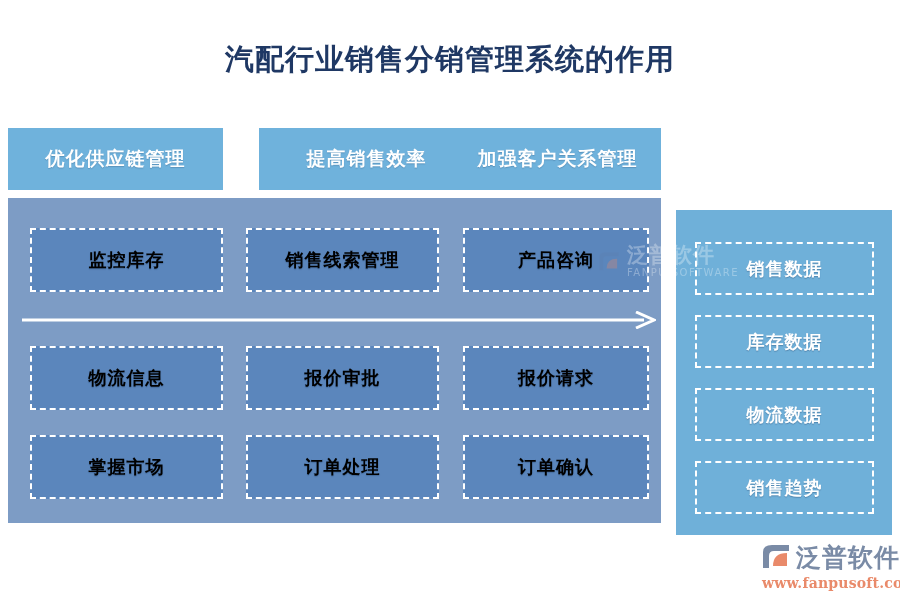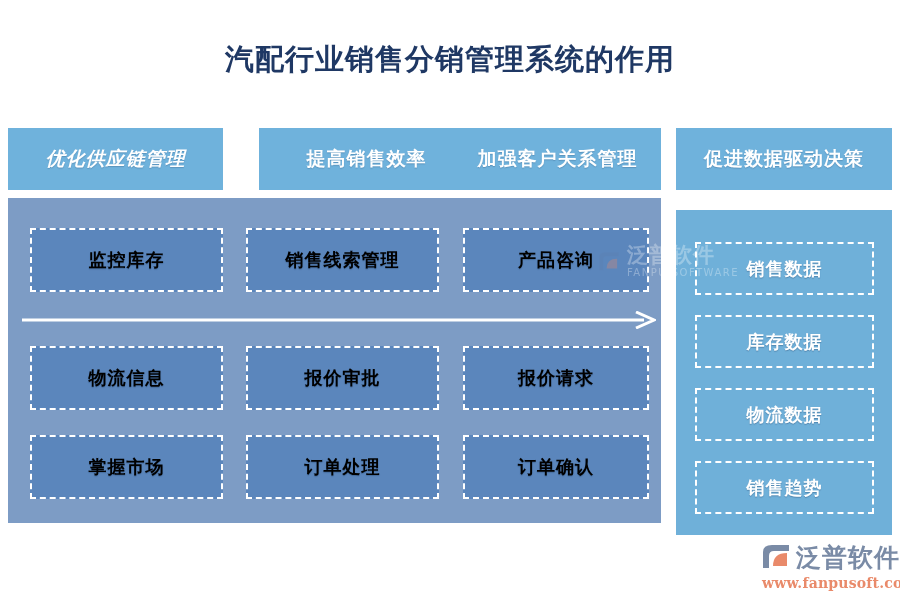--- a/index.html
+++ b/index.html
@@ -30,21 +30,21 @@
     position:absolute;top:0;height:62px;
     background:#6fb2dc;
     color:#ffffff;
     font-size:19px;
     font-weight:bold;
     display:flex;align-items:center;justify-content:center;
     letter-spacing:1px;
     text-shadow:0 1px 1px rgba(30,60,100,.25);
     white-space:nowrap;
   }
-  .hdr.h0{left:0px;width:215px;font-style:italic;}
+  .hdr.h0{left:0px;width:215px;}
   .hdr.h1{left:223px;width:215px;margin-left:28px;}
   .hdr.h2{left:446px;width:207px;}
   .hdr.h3{left:668px;width:216px;}
 
   
   .panel-left{
     position:absolute;left:8px;top:198px;width:653px;height:325px;
     background:#7d9cc5;
   }
   .panel-right{
@@ -135,21 +135,20 @@
 <body>
 
 <div id="canvas">
 
   <div class="title">汽配行业销售分销管理系统的作用</div>
 
   <div class="header-row">
     <div class="hdr h0">优化供应链管理</div>
     <div class="hdr h1">提高销售效率</div>
     <div class="hdr h2">加强客户关系管理</div>
-    <div class="hdr h3">促进数据驱动决策</div>
   </div>
 
   <div class="panel-left">
 
     <div class="cell c0 r0">监控库存</div>
     <div class="cell c1 r0">销售线索管理</div>
     <div class="cell c2 r0">产品咨询</div>
 
     <div class="arrow">
       <svg width="634" height="18" viewBox="0 0 634 18" xmlns="http://www.w3.org/2000/svg" aria-hidden="true">

